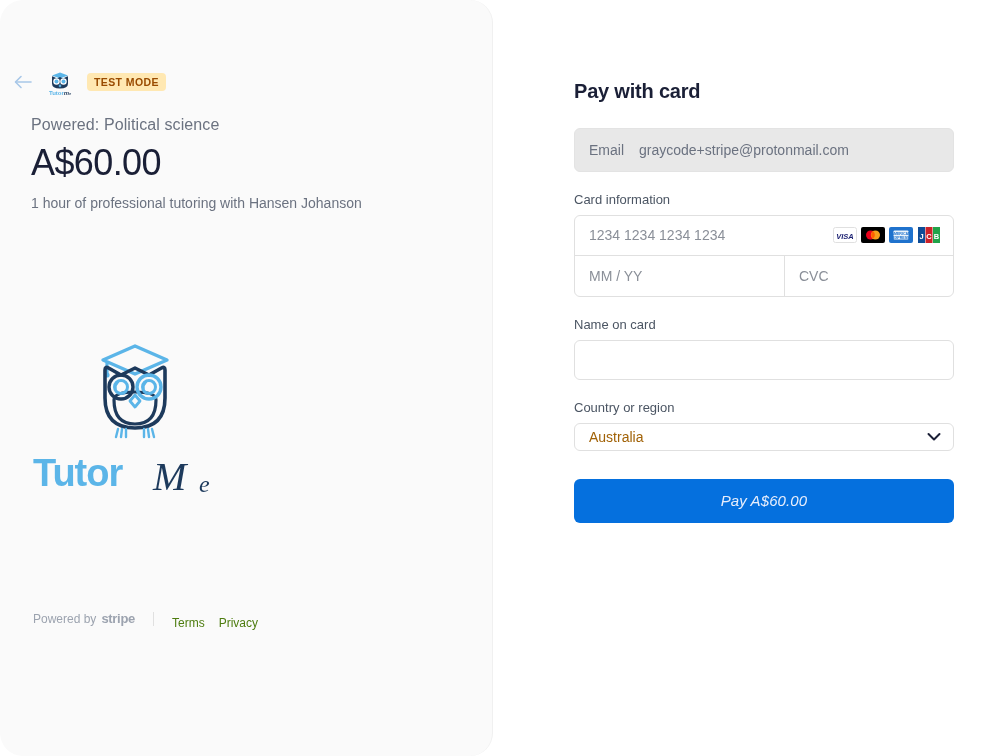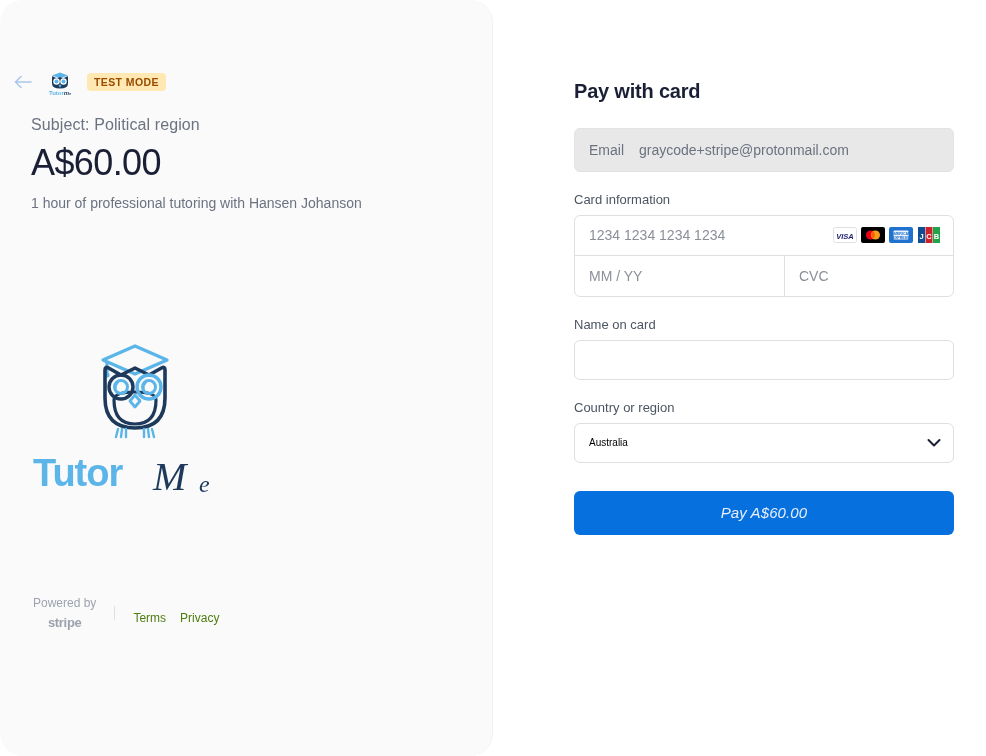--- a/index.html
+++ b/index.html
@@ -121,21 +121,20 @@
     display: flex;
     align-items: center;
     font-size: 12px;
     color: #9ca3af;
   }
   .powered {
     display: flex;
     align-items: center;
     gap: 5px;
     white-space: nowrap;
-    flex-direction: column;
   }
   .stripe-word {
     font-weight: bold;
     color: #9ca3af;
     letter-spacing: -0.3px;
     font-size: 13px;
   }
   .footer-sep {
     width: 1px;
     height: 14px;
@@ -261,27 +260,27 @@
     outline: none;
     background: #fff;
   }
   .text-input::placeholder { color: #8a8f98; }
   .name-block { margin-bottom: 20px; }
 
   
   .select-wrap { position: relative; margin-bottom: 28px; }
   .select-box {
     width: 100%;
-    height: 40px;
+    height: 28px;
     border: 1px solid #e0e0e0;
     border-radius: 6px;
     padding: 0 36px 0 14px;
     font-family: "Liberation Sans", sans-serif;
-    font-size: 10px;
-    color: #000000;
+    font-size: 14px;
+    color: #a16207;
     background: #fff;
     display: flex;
     align-items: center;
     cursor: pointer;
   }
   .select-chevron {
     position: absolute;
     right: 13px;
     top: 50%;
     transform: translateY(-50%);
@@ -335,21 +334,21 @@
 
           <path d="M30 34 L27 38 L30 41 L33 38 Z" fill="#5bb5e8"></path>
 
           <text x="30" y="56" font-family="Liberation Sans, sans-serif" font-size="12" font-weight="bold" fill="#5bb5e8" text-anchor="middle">Tutor<tspan fill="#1d3a5c" font-style="italic">m</tspan><tspan fill="#1d3a5c" font-size="7">e</tspan></text>
         </svg>
       </div>
 
       <span class="test-badge">TEST MODE</span>
     </div>
 
-    <div class="subject-line">Subject: Political region</div>
+    <div class="subject-line">Powered: Political science</div>
 
     <div class="amount">A$60.00</div>
 
     <div class="product-desc">1 hour of professional tutoring with Hansen Johanson</div>
 
     <div class="logo-block">
       <svg class="owl-svg" width="100" height="112" viewBox="0 0 100 112">
 
         <path d="M18 24 L50 10 L82 24 L50 38 Z" fill="none" stroke="#5bb5e8" stroke-width="3.4" stroke-linejoin="round"></path>
         <path d="M22 27 L22 37" stroke="#5bb5e8" stroke-width="3.2" stroke-linecap="round"></path>

